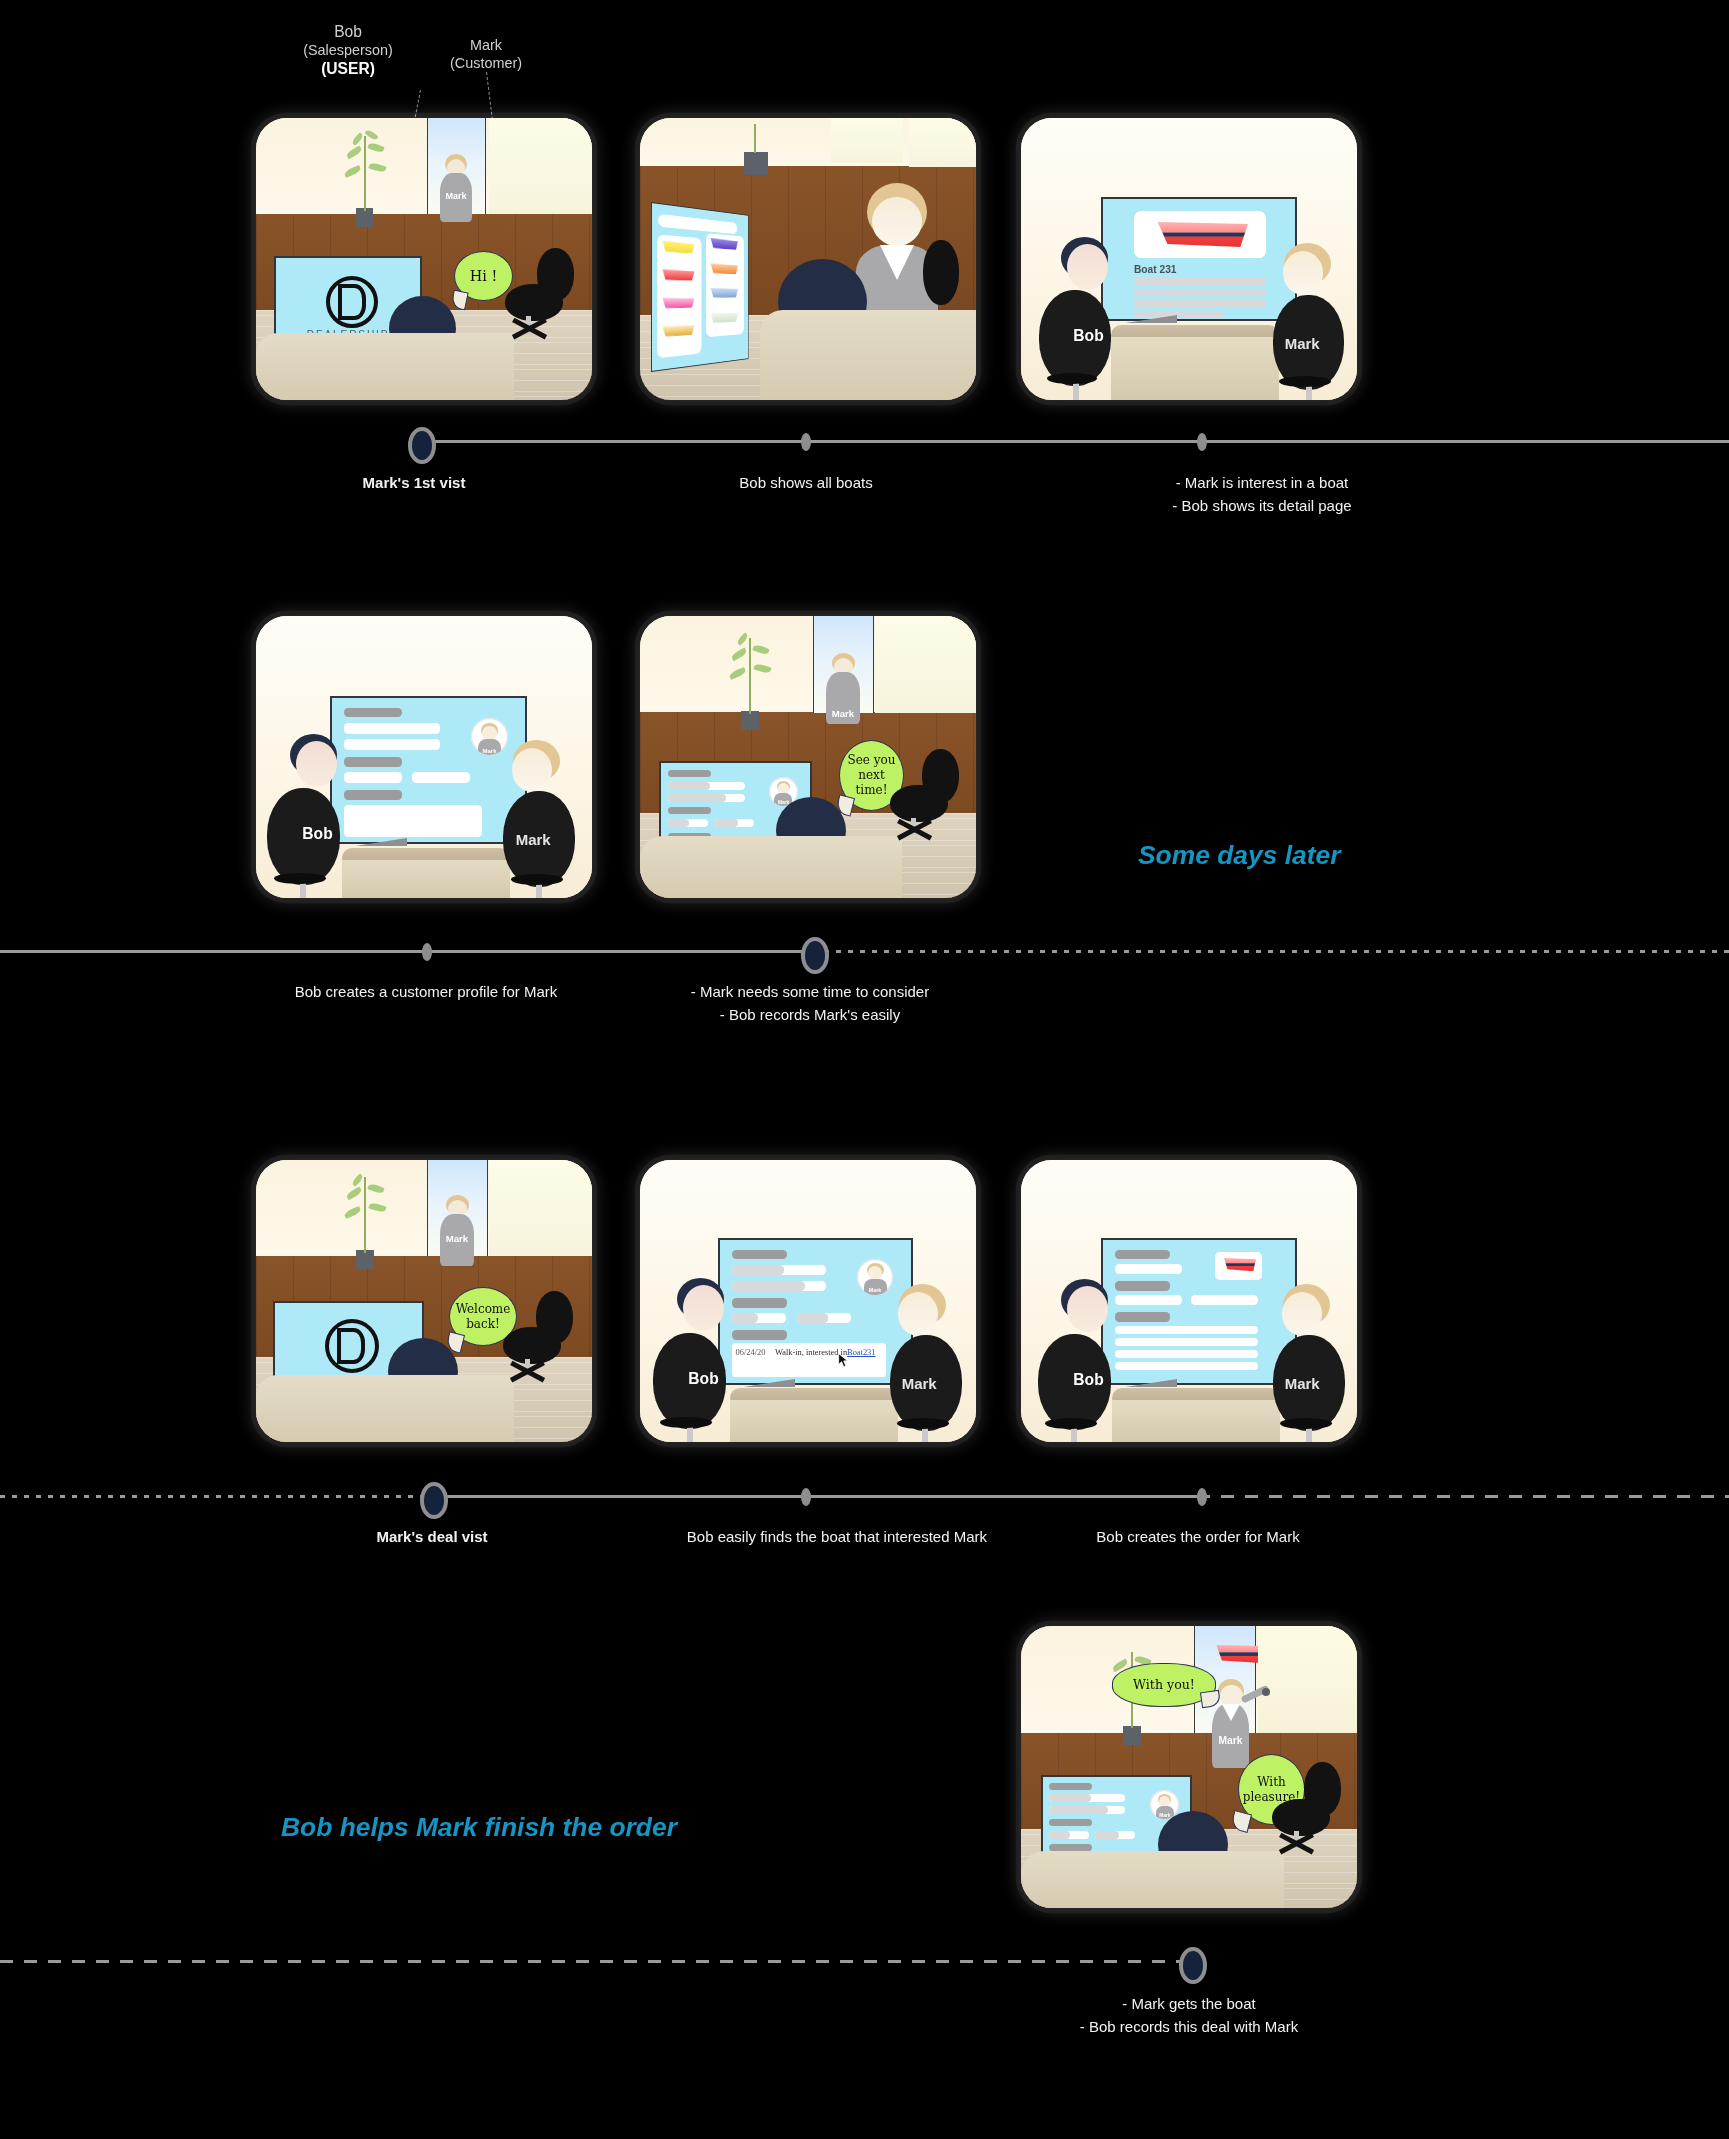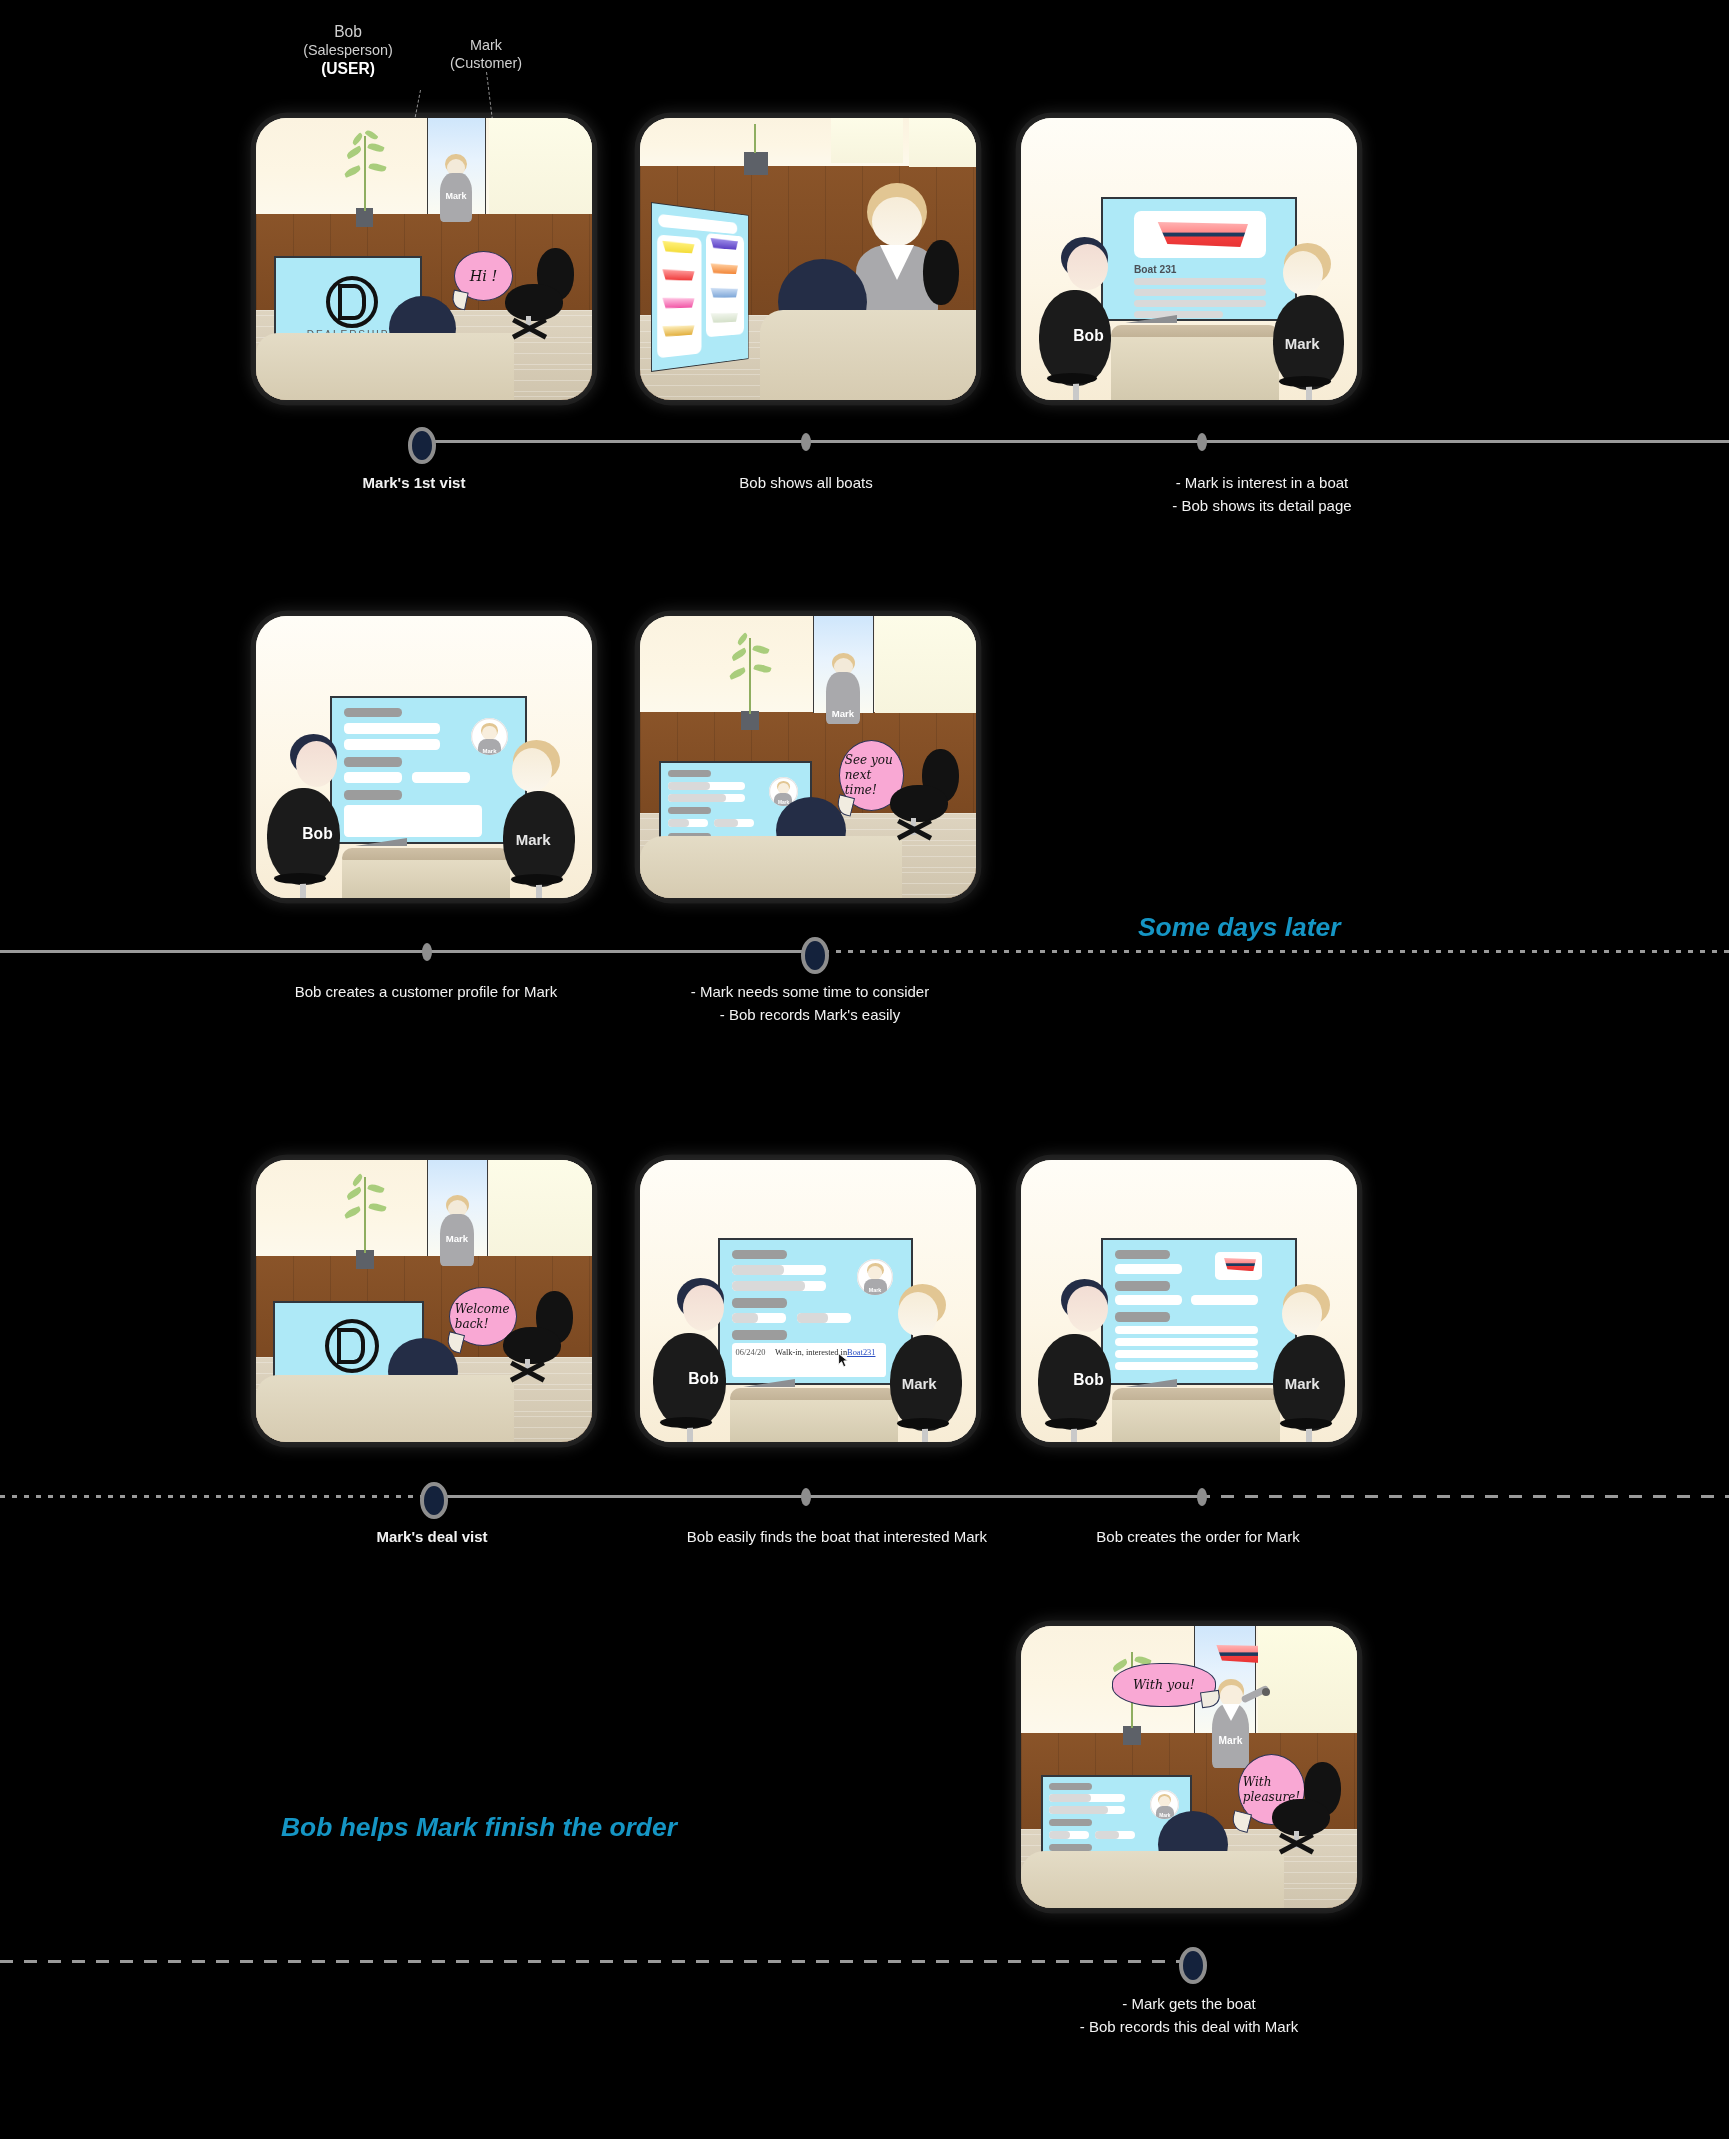--- a/index.html
+++ b/index.html
@@ -56,23 +56,23 @@
   .chair-leg{position:absolute;background:#c9c9c9;}
 
   
   .monitor{position:absolute;background:#aee9f7;border:2.4px solid #31363c;}
   .mon-stand{position:absolute;background:#8d8f92;}
   .row-lbl{position:absolute;background:#9c9c9c;border-radius:4.2px;}
   .row-in{position:absolute;background:#fff;border-radius:4.2px;}
   .row-in2{position:absolute;background:#d9d9d9;border-radius:4.2px;}
 
   
-  .bub{position:absolute;background:#f9a8d4;border:1.8px solid #2b3354;border-radius:50%;
-       display:flex;align-items:center;justify-content:center;
-       font-family:"DejaVu Serif",serif;font-style:italic;color:#111;line-height:1.25;}
+  .bub{position:absolute;background:#bef264;border:1.8px solid #2b3354;border-radius:50%;
+       display:flex;align-items:center;justify-content:center;text-align:center;
+       font-family:"DejaVu Serif",serif;color:#111;line-height:1.25;}
 
   
   .avatar{position:absolute;border-radius:50%;background:#fff;overflow:hidden;
           box-shadow:0 0 0 1.2px #e4e4e4 inset;}
 
   
   .log{position:absolute;background:#fff;border-radius:3.6px;}
   .log-line{position:absolute;display:flex;align-items:center;
             font-family:"Liberation Serif",serif;color:#2b2b2b;white-space:nowrap;}
   .log-date{color:#555;}
@@ -347,21 +347,21 @@
     <div style="position:absolute;left:0;top:220px;width:262px;height:62px;background:linear-gradient(180deg,#e4dcc6,#d6cbb1);border-radius:23px 0 0 0;"></div>
 
     <div class="chairback" style="left:282px;top:133px;width:37px;height:54px;"></div>
     <div class="chairback" style="left:250px;top:169px;width:58px;height:37px;"></div>
     <div class="chair-leg" style="left:271px;top:202px;width:5.4px;height:17px;"></div>
     <div style="position:absolute;left:256px;top:211px;width:37px;height:5.4px;background:#121212;transform:rotate(28deg);"></div>
     <div style="position:absolute;left:256px;top:211px;width:37px;height:5.4px;background:#121212;transform:rotate(-28deg);"></div>
   </div>
 </div>
 
-<div class="chapter" style="left:1138px;top:912px;">Some days later</div>
+<div class="chapter" style="left:1138px;top:840px;">Some days later</div>
 
 <div class="tl" style="left:0;top:950px;width:812px;"></div>
 <div class="tl-dot" style="left:812px;top:950px;width:917px;"></div>
 <div class="node-sm" style="left:422px;top:943px;"></div>
 <div class="node-big" style="left:801px;top:937px;"></div>
 
 <div class="cap" style="left:252px;top:980px;width:348px;">
   <div>Bob creates a customer profile for Mark</div>
 </div>
 <div class="cap" style="left:660px;top:980px;width:300px;">

